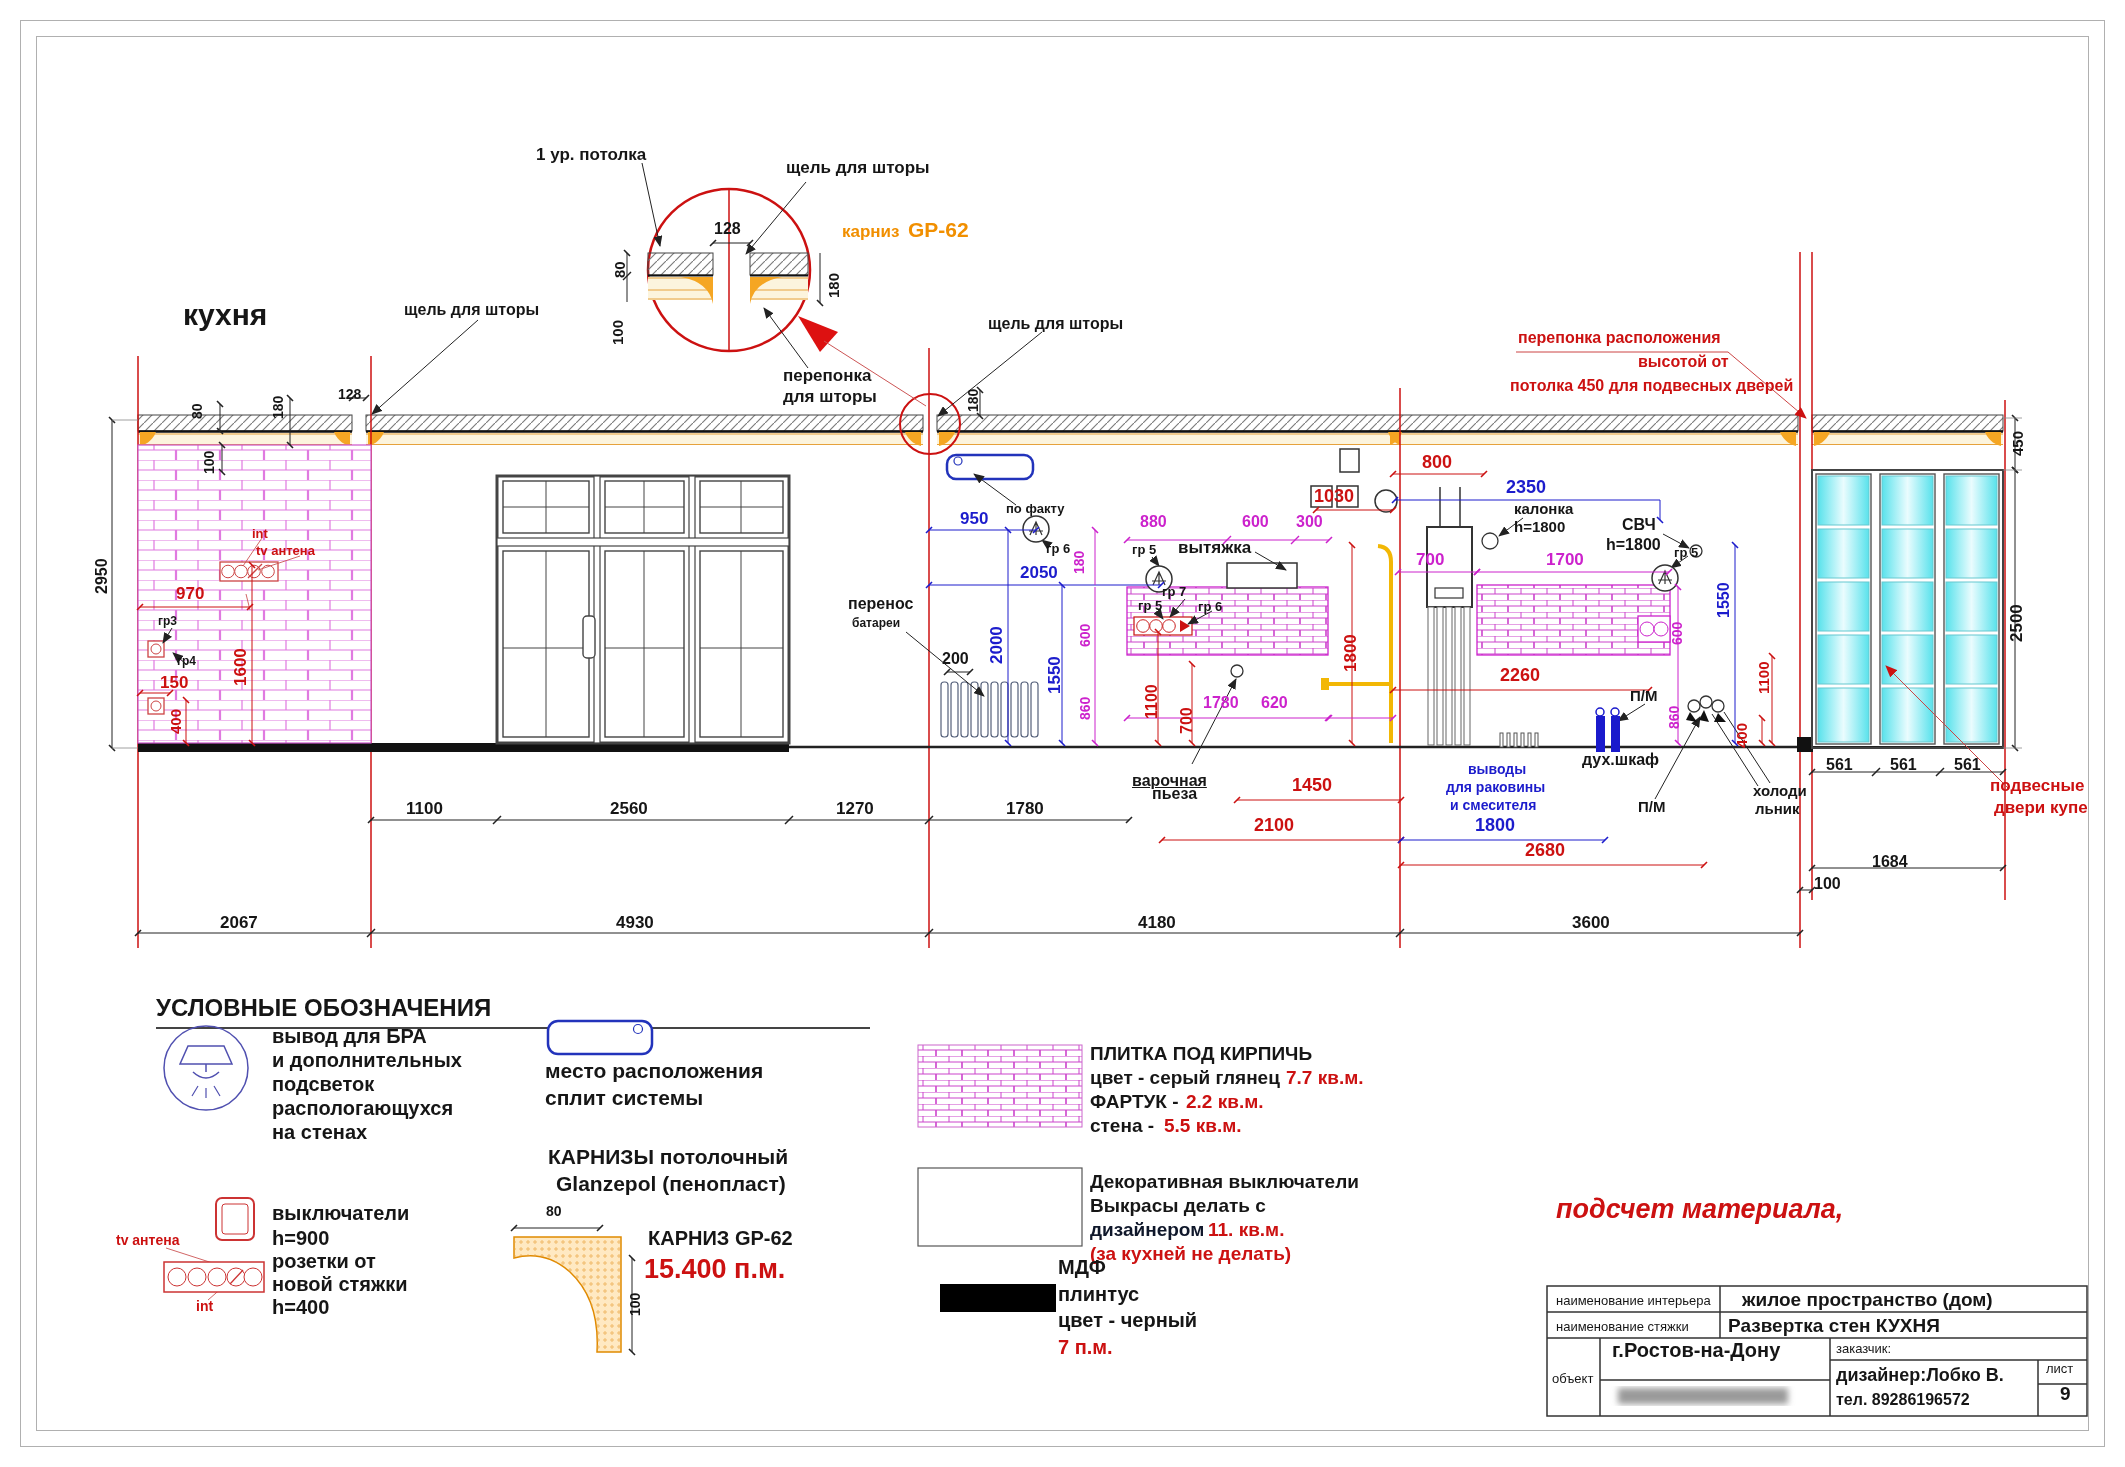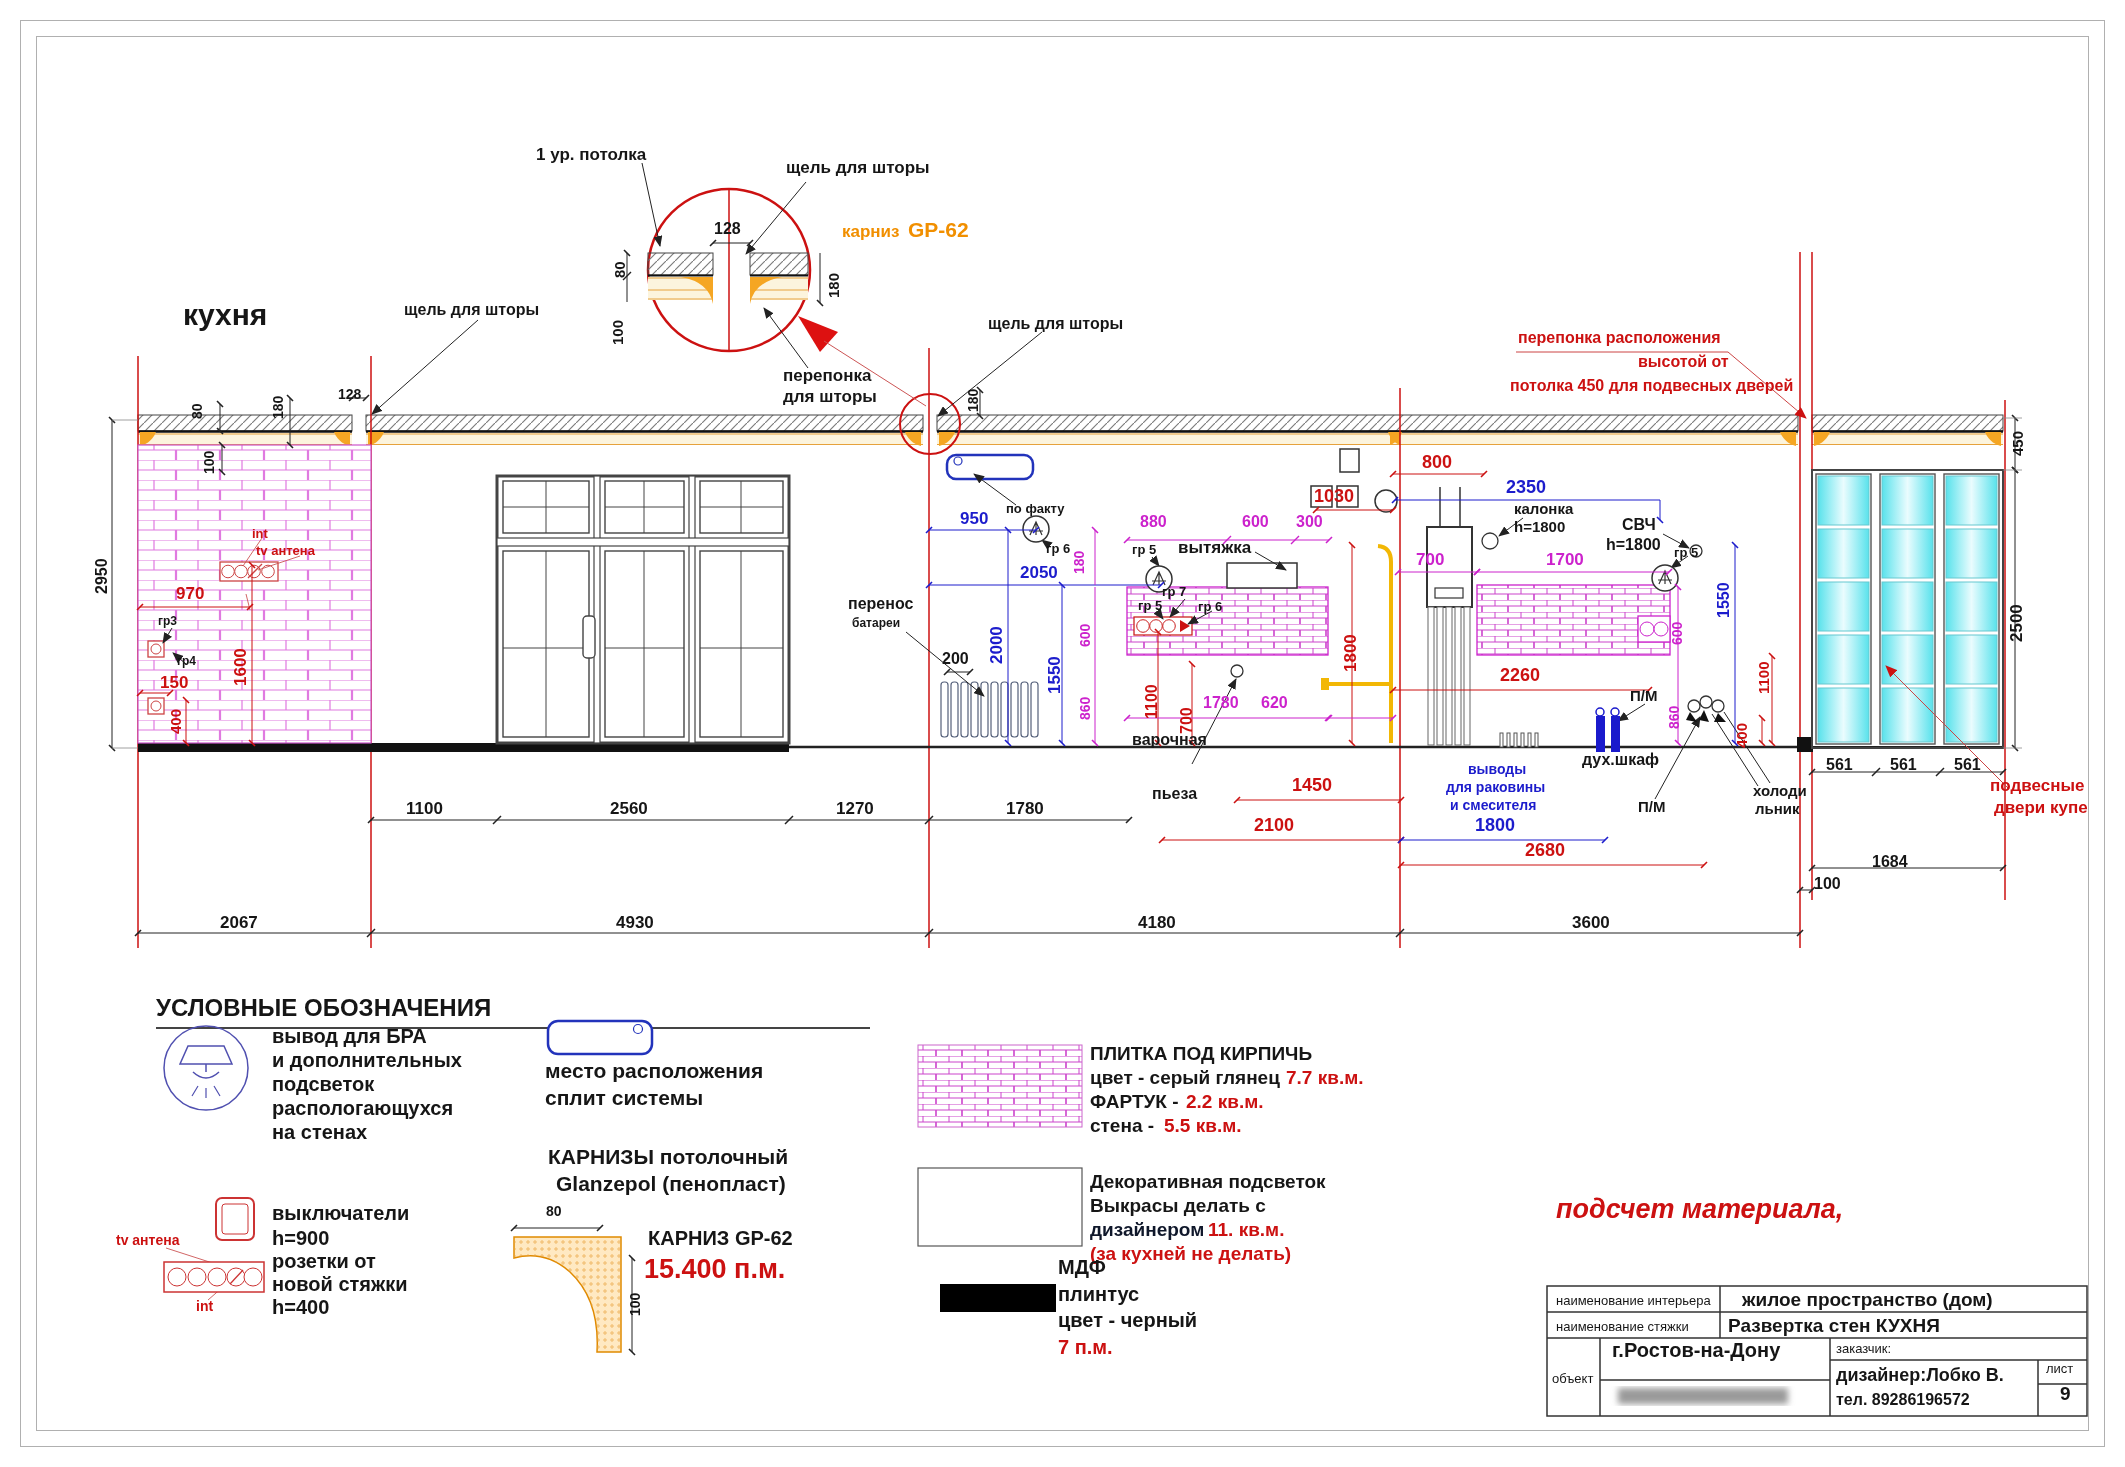--- a/index.html
+++ b/index.html
@@ -482,21 +482,21 @@
     <span class="lbl" style="left: 1416px; top: 551px; font-size: 17px; color: rgb(204, 34, 204); font-weight: 700;">700</span>
     <span class="lbl" style="left: 1546px; top: 551px; font-size: 17px; color: rgb(204, 34, 204); font-weight: 700;">1700</span>
     <span class="lbl" style="left: 1670px; top: 645px; font-size: 14px; color: rgb(204, 34, 204); font-weight: 700; transform: rotate(-90deg); transform-origin: 0px 0px;">600</span>
     <span class="lbl" style="left: 1667px; top: 729px; font-size: 14px; color: rgb(204, 34, 204); font-weight: 700; transform: rotate(-90deg); transform-origin: 0px 0px;">860</span>
     <span class="lbl" style="left: 1342px; top: 672px; font-size: 17px; color: rgb(204, 17, 17); font-weight: 700; transform: rotate(-90deg); transform-origin: 0px 0px;">1800</span>
     <span class="lbl" style="left: 1500px; top: 666px; font-size: 18px; color: rgb(204, 17, 17); font-weight: 700;">2260</span>
     <span class="lbl" style="left: 1203px; top: 695px; font-size: 16px; color: rgb(204, 34, 204); font-weight: 700;">1780</span>
     <span class="lbl" style="left: 1261px; top: 695px; font-size: 16px; color: rgb(204, 34, 204); font-weight: 700;">620</span>
     <span class="lbl" style="left: 1144px; top: 719px; font-size: 16px; color: rgb(204, 17, 17); font-weight: 700; transform: rotate(-90deg); transform-origin: 0px 0px;">1100</span>
     <span class="lbl" style="left: 1179px; top: 734px; font-size: 16px; color: rgb(204, 17, 17); font-weight: 700; transform: rotate(-90deg); transform-origin: 0px 0px;">700</span>
-    <span class="lbl" style="left: 1132px; top: 732px; font-size: 16px; color: rgb(22, 22, 22); font-weight: 700;">варочная</span>
+    <span class="lbl" style="left: 1132px; top: 773px; font-size: 16px; color: rgb(22, 22, 22); font-weight: 700; text-decoration: underline;">варочная</span>
     <span class="lbl" style="left: 1152px; top: 786px; font-size: 16px; color: rgb(22, 22, 22); font-weight: 700;">пьеза</span>
     <span class="lbl" style="left: 1292px; top: 776px; font-size: 18px; color: rgb(204, 17, 17); font-weight: 700;">1450</span>
     <span class="lbl" style="left: 1254px; top: 816px; font-size: 18px; color: rgb(204, 17, 17); font-weight: 700;">2100</span>
     <span class="lbl" style="left: 1468px; top: 762px; font-size: 14px; color: rgb(28, 28, 204); font-weight: 700;">выводы</span>
     <span class="lbl" style="left: 1446px; top: 780px; font-size: 14px; color: rgb(28, 28, 204); font-weight: 700;">для раковины</span>
     <span class="lbl" style="left: 1450px; top: 798px; font-size: 14px; color: rgb(28, 28, 204); font-weight: 700;">и смесителя</span>
     <span class="lbl" style="left: 1475px; top: 816px; font-size: 18px; color: rgb(28, 28, 204); font-weight: 700;">1800</span>
     <span class="lbl" style="left: 1525px; top: 841px; font-size: 18px; color: rgb(204, 17, 17); font-weight: 700;">2680</span>
     <span class="lbl" style="left: 1582px; top: 752px; font-size: 16px; color: rgb(22, 22, 22); font-weight: 700;">дух.шкаф</span>
     <span class="lbl" style="left: 1630px; top: 688px; font-size: 15px; color: rgb(22, 22, 22); font-weight: 700;">П/М</span>
@@ -544,21 +544,21 @@
     <span class="lbl" style="left: 272px; top: 1251px; font-size: 20px; color: rgb(22, 22, 22); font-weight: 700;">розетки от</span>
     <span class="lbl" style="left: 272px; top: 1274px; font-size: 20px; color: rgb(22, 22, 22); font-weight: 700;">новой стяжки</span>
     <span class="lbl" style="left: 272px; top: 1297px; font-size: 20px; color: rgb(22, 22, 22); font-weight: 700;">h=400</span>
     <span class="lbl" style="left: 1090px; top: 1044px; font-size: 19px; color: rgb(22, 22, 22); font-weight: 700;">ПЛИТКА ПОД КИРПИЧЬ</span>
     <span class="lbl" style="left: 1090px; top: 1068px; font-size: 19px; color: rgb(22, 22, 22); font-weight: 700;">цвет - серый глянец</span>
     <span class="lbl" style="left: 1286px; top: 1068px; font-size: 19px; color: rgb(204, 17, 17); font-weight: 700;">7.7 кв.м.</span>
     <span class="lbl" style="left: 1090px; top: 1092px; font-size: 19px; color: rgb(22, 22, 22); font-weight: 700;">ФАРТУК -</span>
     <span class="lbl" style="left: 1186px; top: 1092px; font-size: 19px; color: rgb(204, 17, 17); font-weight: 700;">2.2 кв.м.</span>
     <span class="lbl" style="left: 1090px; top: 1116px; font-size: 19px; color: rgb(22, 22, 22); font-weight: 700;">стена -</span>
     <span class="lbl" style="left: 1164px; top: 1116px; font-size: 19px; color: rgb(204, 17, 17); font-weight: 700;">5.5 кв.м.</span>
-    <span class="lbl" style="left: 1090px; top: 1172px; font-size: 19px; color: rgb(22, 22, 22); font-weight: 700;">Декоративная подсветок</span>
+    <span class="lbl" style="left: 1090px; top: 1172px; font-size: 19px; color: rgb(22, 22, 22); font-weight: 700;">Декоративная выключатели</span>
     <span class="lbl" style="left: 1090px; top: 1196px; font-size: 19px; color: rgb(22, 22, 22); font-weight: 700;">Выкрасы делать с</span>
     <span class="lbl" style="left: 1090px; top: 1220px; font-size: 19px; color: #0f172a; font-weight: 700;">дизайнером</span>
     <span class="lbl" style="left: 1208px; top: 1220px; font-size: 19px; color: rgb(204, 17, 17); font-weight: 700;">11. кв.м.</span>
     <span class="lbl" style="left: 1090px; top: 1244px; font-size: 19px; color: rgb(204, 17, 17); font-weight: 700;">(за кухней не делать)</span>
     <span class="lbl" style="left: 1058px; top: 1257px; font-size: 20px; color: rgb(22, 22, 22); font-weight: 700;">МДФ</span>
     <span class="lbl" style="left: 1058px; top: 1284px; font-size: 20px; color: rgb(22, 22, 22); font-weight: 700;">плинтус</span>
     <span class="lbl" style="left: 1058px; top: 1310px; font-size: 20px; color: rgb(22, 22, 22); font-weight: 700;">цвет - черный</span>
     <span class="lbl" style="left: 1058px; top: 1337px; font-size: 20px; color: rgb(204, 17, 17); font-weight: 700;">7 п.м.</span>
     <span class="lbl" style="left: 1556px; top: 1196px; font-size: 27px; color: rgb(204, 17, 17); font-weight: 700; font-style: italic;">подсчет материала,</span>
     <span class="lbl" style="left: 1556px; top: 1294px; font-size: 13px; color: rgb(22, 22, 22); font-weight: 400;">наименование интерьера</span>

